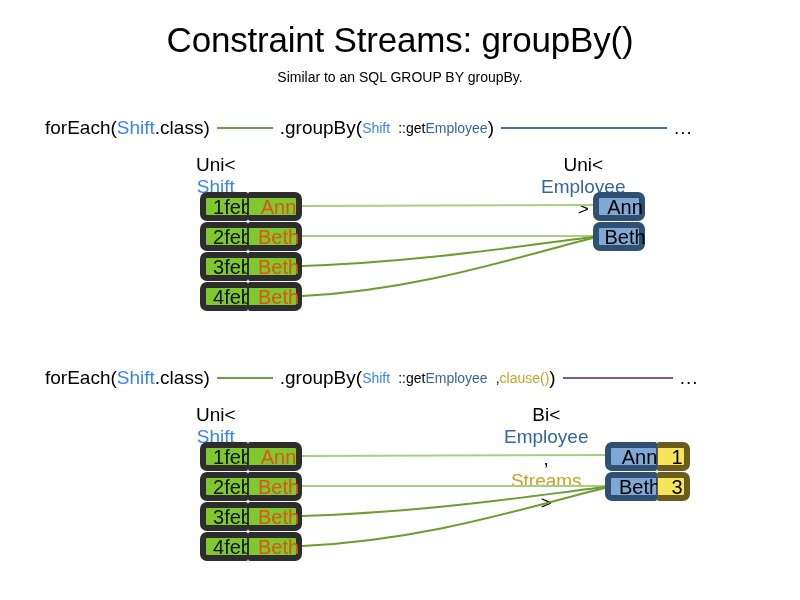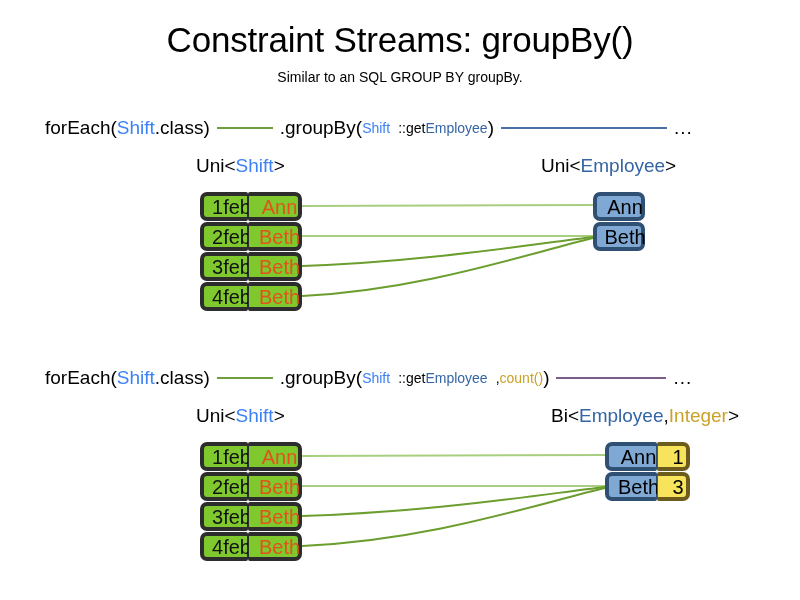--- a/index.html
+++ b/index.html
@@ -77,38 +77,39 @@
   }
 
   
   .typelabel {
     position: absolute;
     height: 24px;
     display: flex;
     align-items: center;
     white-space: nowrap;
     font-size: 19px;
+    flex-direction: column;
   }
 
   
   .boxrow {
     position: absolute;
     display: flex;
     height: 29px;
     z-index: 3;
   }
   .cell {
     box-sizing: border-box;
     display: flex;
     align-items: center;
     justify-content: center;
     height: 29px;
     font-size: 20px;
     line-height: 1;
-    border: 4px solid #0c4a6e;
+    border: 6px solid #0c4a6e;
     position: relative;
     padding-left: 12px;
   }
   .cell.left-cell {
     border-radius: 7px 2px 2px 7px;
     border-right-width: 1px;
   }
   .cell.right-cell {
     border-radius: 2px 7px 7px 2px;
     border-left-width: 1px;
@@ -205,37 +206,37 @@
   <div class="codeline" style="left:45px; top:365px;">
     <span>forEach(</span>
       <span class="tok-green">Shift</span>
       <span>.class)</span>
     <span class="connector" style="width:56px;"></span>
     <span>.groupBy(</span>
       <span class="small tok-green">Shift</span>
       <span class="small tok-black">::get</span>
       <span class="small tok-blue">Employee</span>
       <span class="small tok-black">, </span>
-      <span class="small tok-gold">count()</span>
+      <span class="small tok-gold">clause()</span>
       <span>)</span>
     <span class="connector purple" style="width:110px;"></span>
     <span class="ellipsis">...</span>
   </div>
 
   <div class="typelabel" style="left:196px; top:404px;">
     <span>Uni&lt;</span>
       <span class="tok-green">Shift</span>
       <span>&gt;</span>
   </div>
 
-  <div class="typelabel" style="left:551px; top:404px;justify-content:center;">
+  <div class="typelabel" style="left:504px; top:404px;">
     <span>Bi&lt;</span>
       <span class="tok-blue">Employee</span>
       <span>, </span>
-      <span class="tok-gold">Integer</span>
+      <span class="tok-gold">Streams</span>
       <span>&gt;</span>
   </div>
 
   <div class="boxrow" style="left:200px; top:442px;">
     <div class="cell green date left-cell" style="width:48px;">1feb</div>
     <div class="cell green name right-cell" style="width:54px;">Ann</div>
   </div>
   <div class="boxrow" style="left:200px; top:472px;">
     <div class="cell green date left-cell" style="width:48px;">2feb</div>
     <div class="cell green name right-cell" style="width:54px;">Beth</div>

